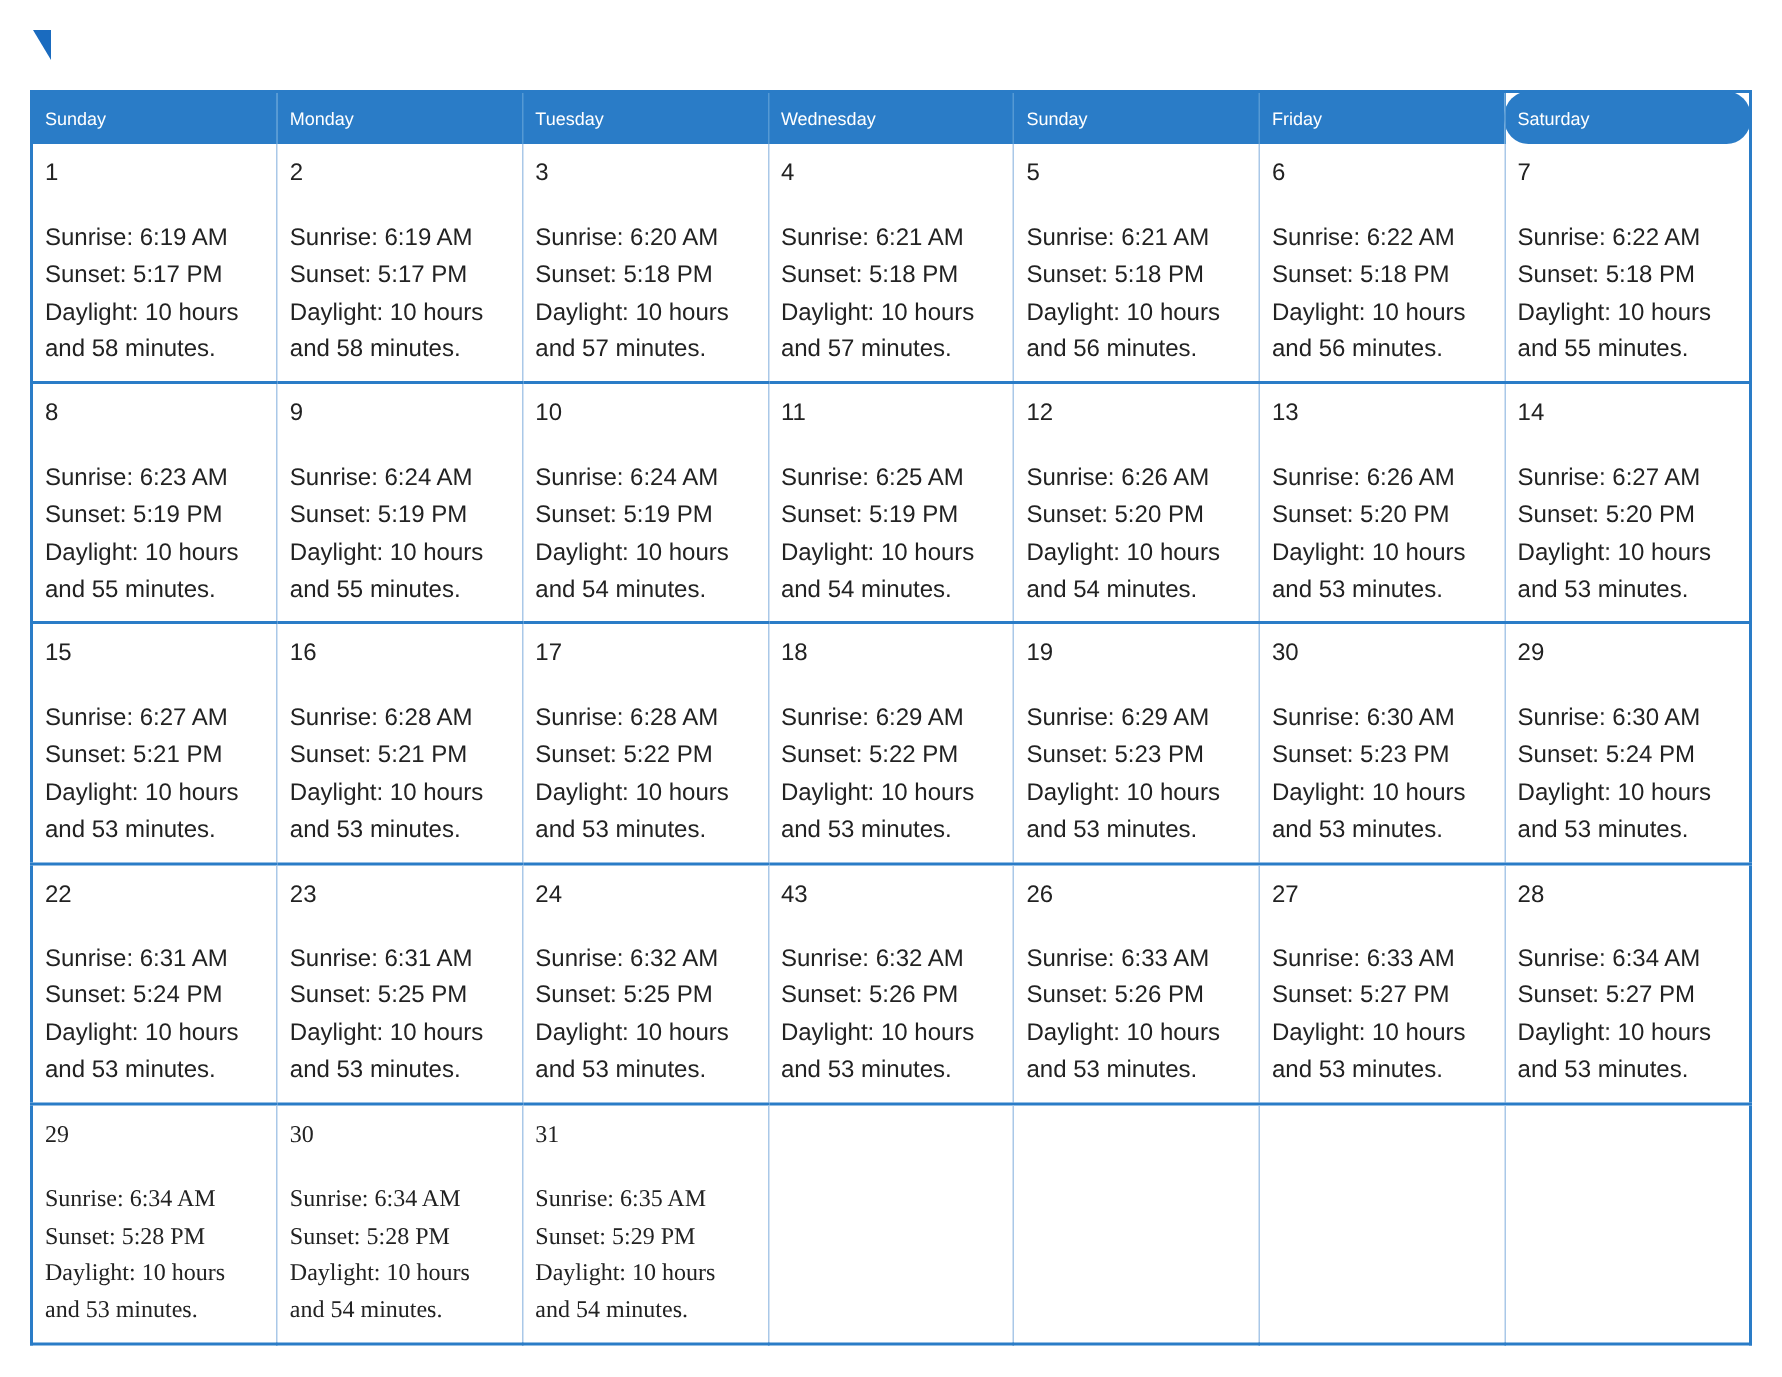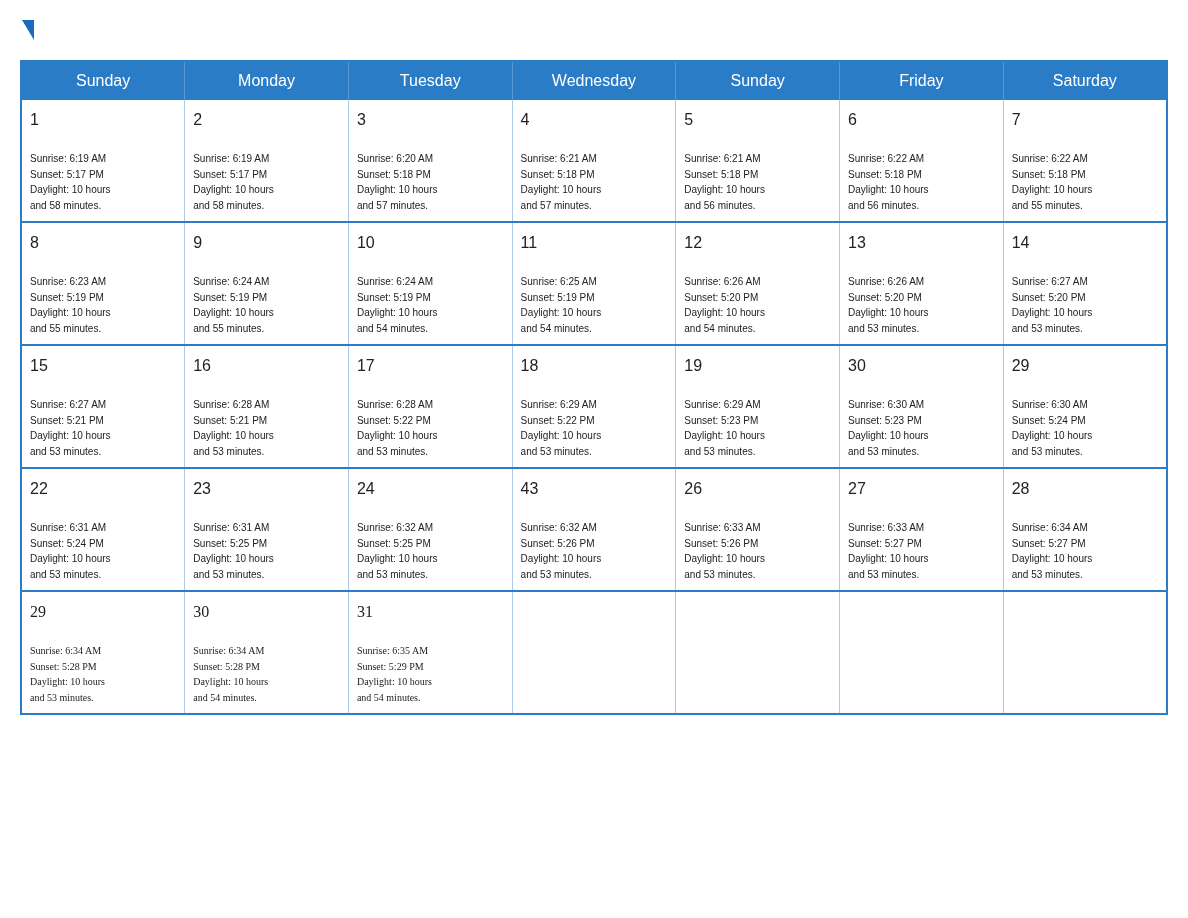--- a/index.html
+++ b/index.html
@@ -54,48 +54,48 @@
       margin-top: 4px;
     }
     .calendar {
       width: 100%;
       border-collapse: collapse;
       border: 2px solid #2a7cc7;
     }
     .calendar th {
       background-color: #2a7cc7;
       color: #ffffff;
-      font-size: 16px;
+      font-size: 12px;
       font-weight: normal;
       padding: 10px 8px;
-      text-align: center;
+      text-align: left;
       border-right: 1px solid #5599d4;
     }
-    .calendar th:last-child { border-right: none; }
+    .calendar th:last-child { border-right: none; border-radius: 16px; }
     .calendar td {
       vertical-align: top;
       padding: 8px;
       border-right: 1px solid #aac8e8;
       border-bottom: 2px solid #2a7cc7;
       width: 14.28%;
       min-height: 90px;
       font-size: 13px;
       color: #222;
       line-height: 1.5;
     }
     .calendar td:last-child { border-right: none; }
     .calendar tr:last-child td { border-bottom: none; font-family: Liberation Serif, serif; }
     .day-number {
       font-size: 16px;
       font-weight: normal;
       display: block;
       margin-bottom: 2px;
     }
     .day-info {
-      font-size: 10px;
+      font-size: 16px;
       color: #222;
       line-height: 1.55;
       margin-top: 19px;
     }
     .empty-cell { background: #fff; }
   </style>
 </head>
 <body>
 
 <div class="header">

